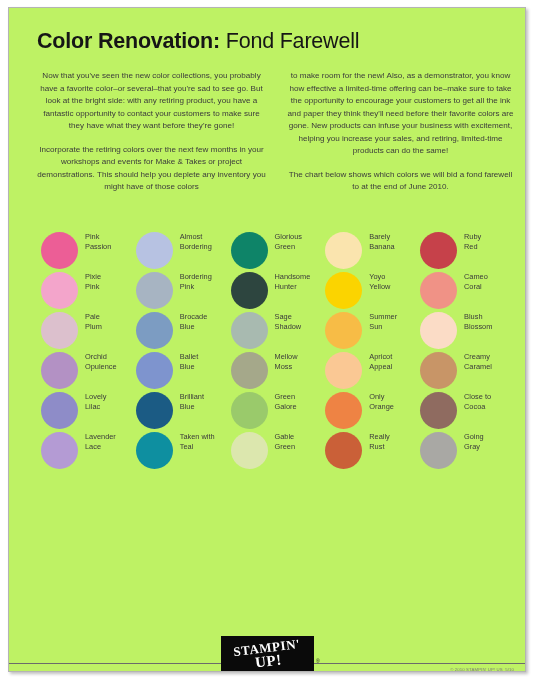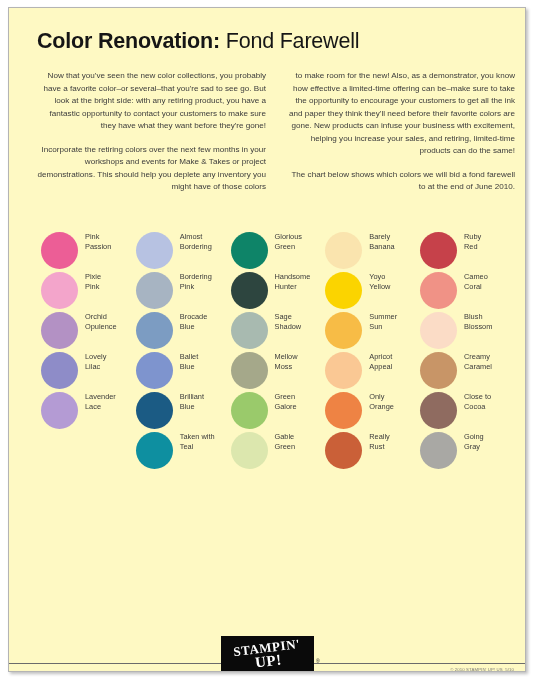--- a/index.html
+++ b/index.html
@@ -16,21 +16,21 @@
     -webkit-font-smoothing: antialiased;
   }
 
   
   #page-sheet {
     position: absolute;
     left: 8px;
     top: 7px;
     width: 518px;
     height: 665px;
-    background: #fef9c3;
+    background: #bef264;
     border: 1px solid #b4b4b4;
     box-sizing: border-box;
     box-shadow: 2px 2px 3px rgba(0,0,0,0.25);
     overflow: hidden;
   }
 
   
   #doc-header {
     position: absolute;
     left: 28px;
@@ -61,21 +61,21 @@
     gap: 20px;
   }
   .intro-col {
     width: 229px;
   }
   .intro-para {
     font-size: 8.1px;
     line-height: 12.55px;
     color: #3b3b3b;
     margin: 0 0 11px 0;
-    text-align: right;
+    text-align: center;
   }
   .intro-para:last-child { margin-bottom: 0; }
 
   
   #color-grid {
     position: absolute;
     left: 32px;
     top: 224px;
     width: 470px;
     display: flex;
@@ -189,20 +189,25 @@
           <div class="swatch-dot" style="background: rgb(236, 94, 150);"></div>
           <div class="swatch-label">Pink
 Passion</div>
         </div>
         <div class="color-entry">
           <div class="swatch-dot" style="background: rgb(243, 165, 203);"></div>
           <div class="swatch-label">Pixie
 Pink</div>
         </div>
         <div class="color-entry">
+          <div class="swatch-dot" style="background: rgb(220, 192, 205);"></div>
+          <div class="swatch-label">Pale
+Plum</div>
+        </div>
+        <div class="color-entry">
           <div class="swatch-dot" style="background: rgb(179, 145, 196);"></div>
           <div class="swatch-label">Orchid
 Opulence</div>
         </div>
         <div class="color-entry">
           <div class="swatch-dot" style="background: rgb(142, 140, 200);"></div>
           <div class="swatch-label">Lovely
 Lilac</div>
         </div>
         <div class="color-entry">

